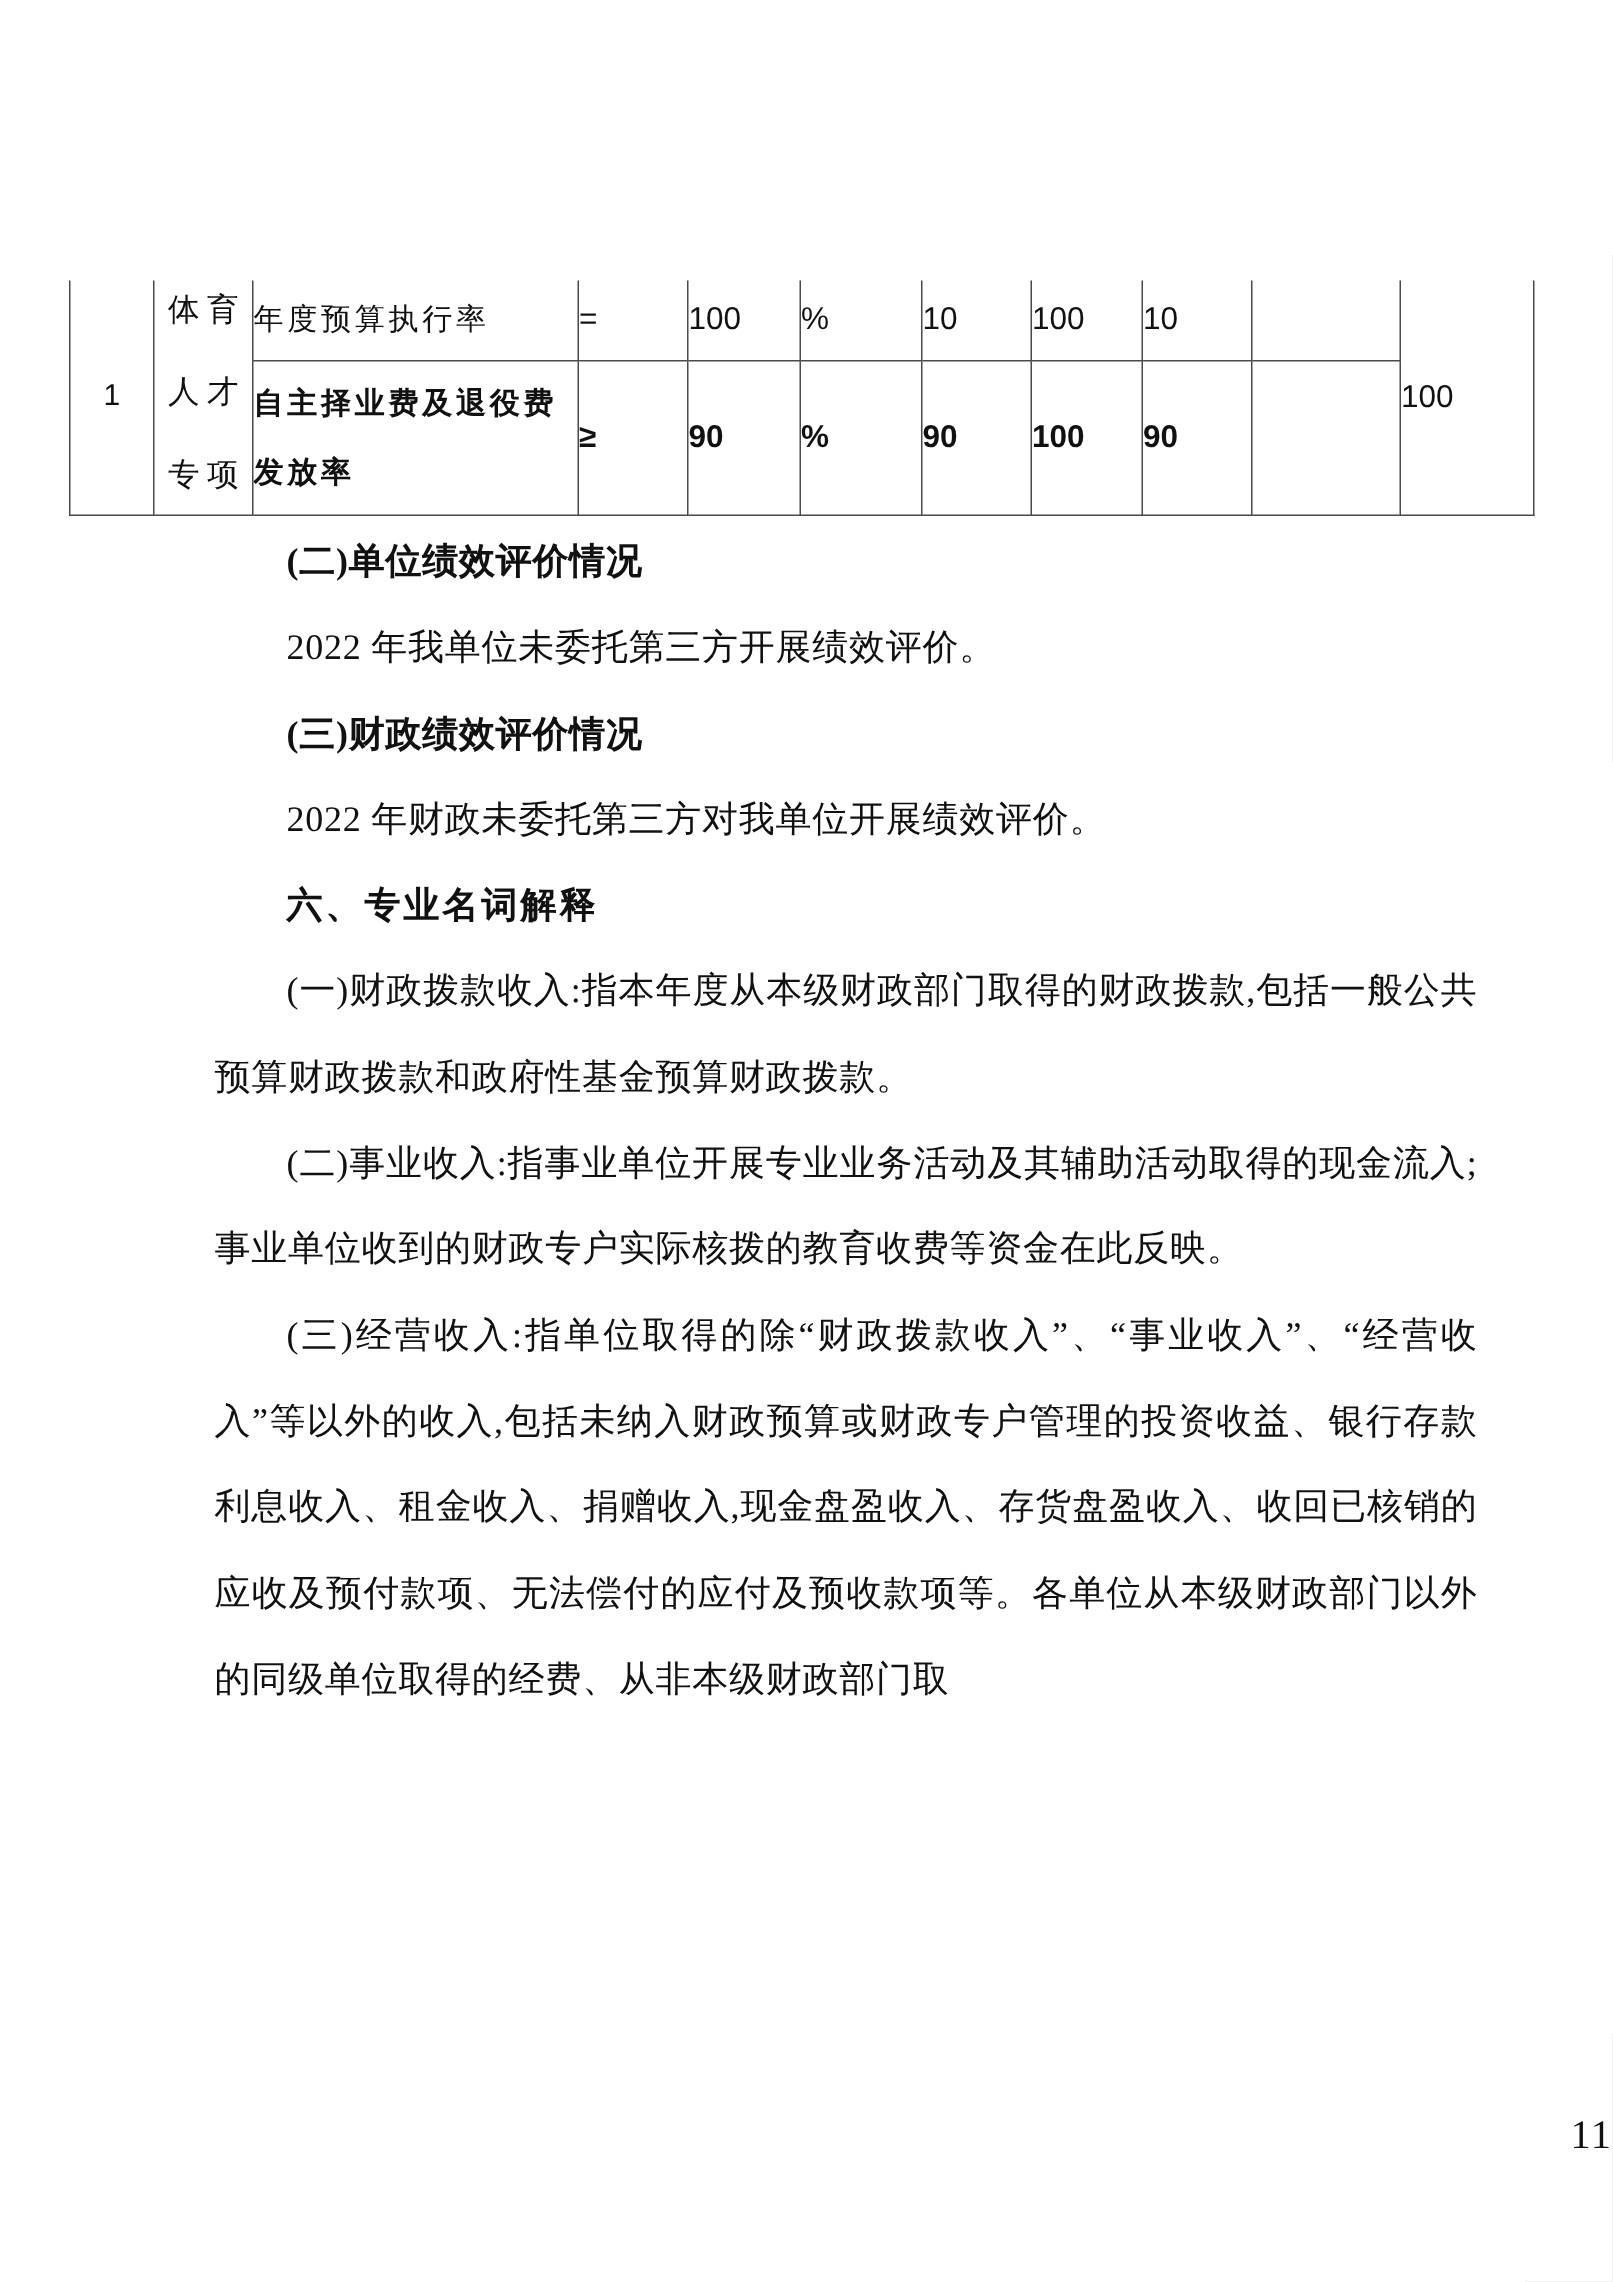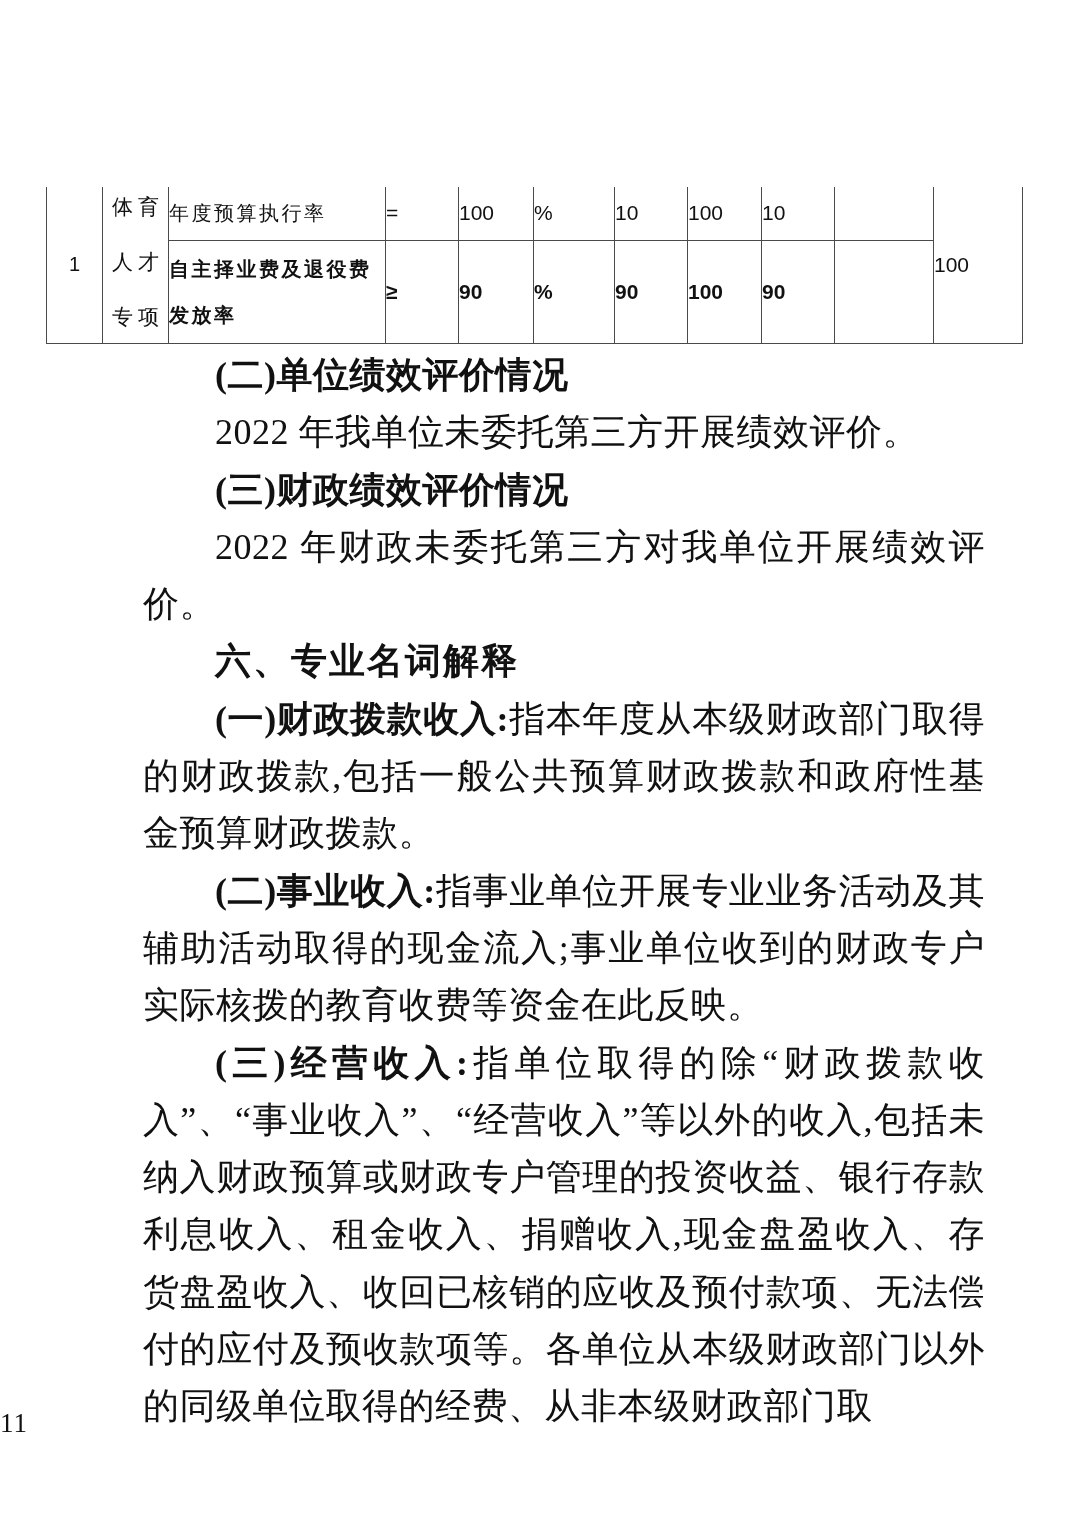--- a/index.html
+++ b/index.html
@@ -78,50 +78,50 @@
     font-family: "Liberation Sans", "DejaVu Sans", sans-serif;
     font-size: 21px;
   }
 
   
   .doc-body {
     position: absolute;
     left: 143px;
     top: 347px;
     width: 842px;
-    font-size: 36px;
+    font-size: 24px;
     line-height: 57.3px;
     letter-spacing: 0.5px;
     text-align: justify;
   }
   .doc-body p {
     margin: 0;
     padding: 0;
     text-indent: 2em;
   }
   .h-sub {
     font-weight: bold;
   }
   .h-main {
     font-weight: bold;
     font-family: Liberation Serif, serif;
     letter-spacing: 2px;
   }
   .term-lead {
-    font-weight: bold;
+    font-weight: normal;
     margin-top: 21px;
   }
 
   
   .page-number {
     position: absolute;
     left: 0;
     right: 0;
     top: 1408px;
-    text-align: left;
+    text-align: right;
     font-size: 27px;
     letter-spacing: 1px;
   }
 </style>
 </head>
 <body>
 
 <div class="page">
 
   <table class="perf-table">

